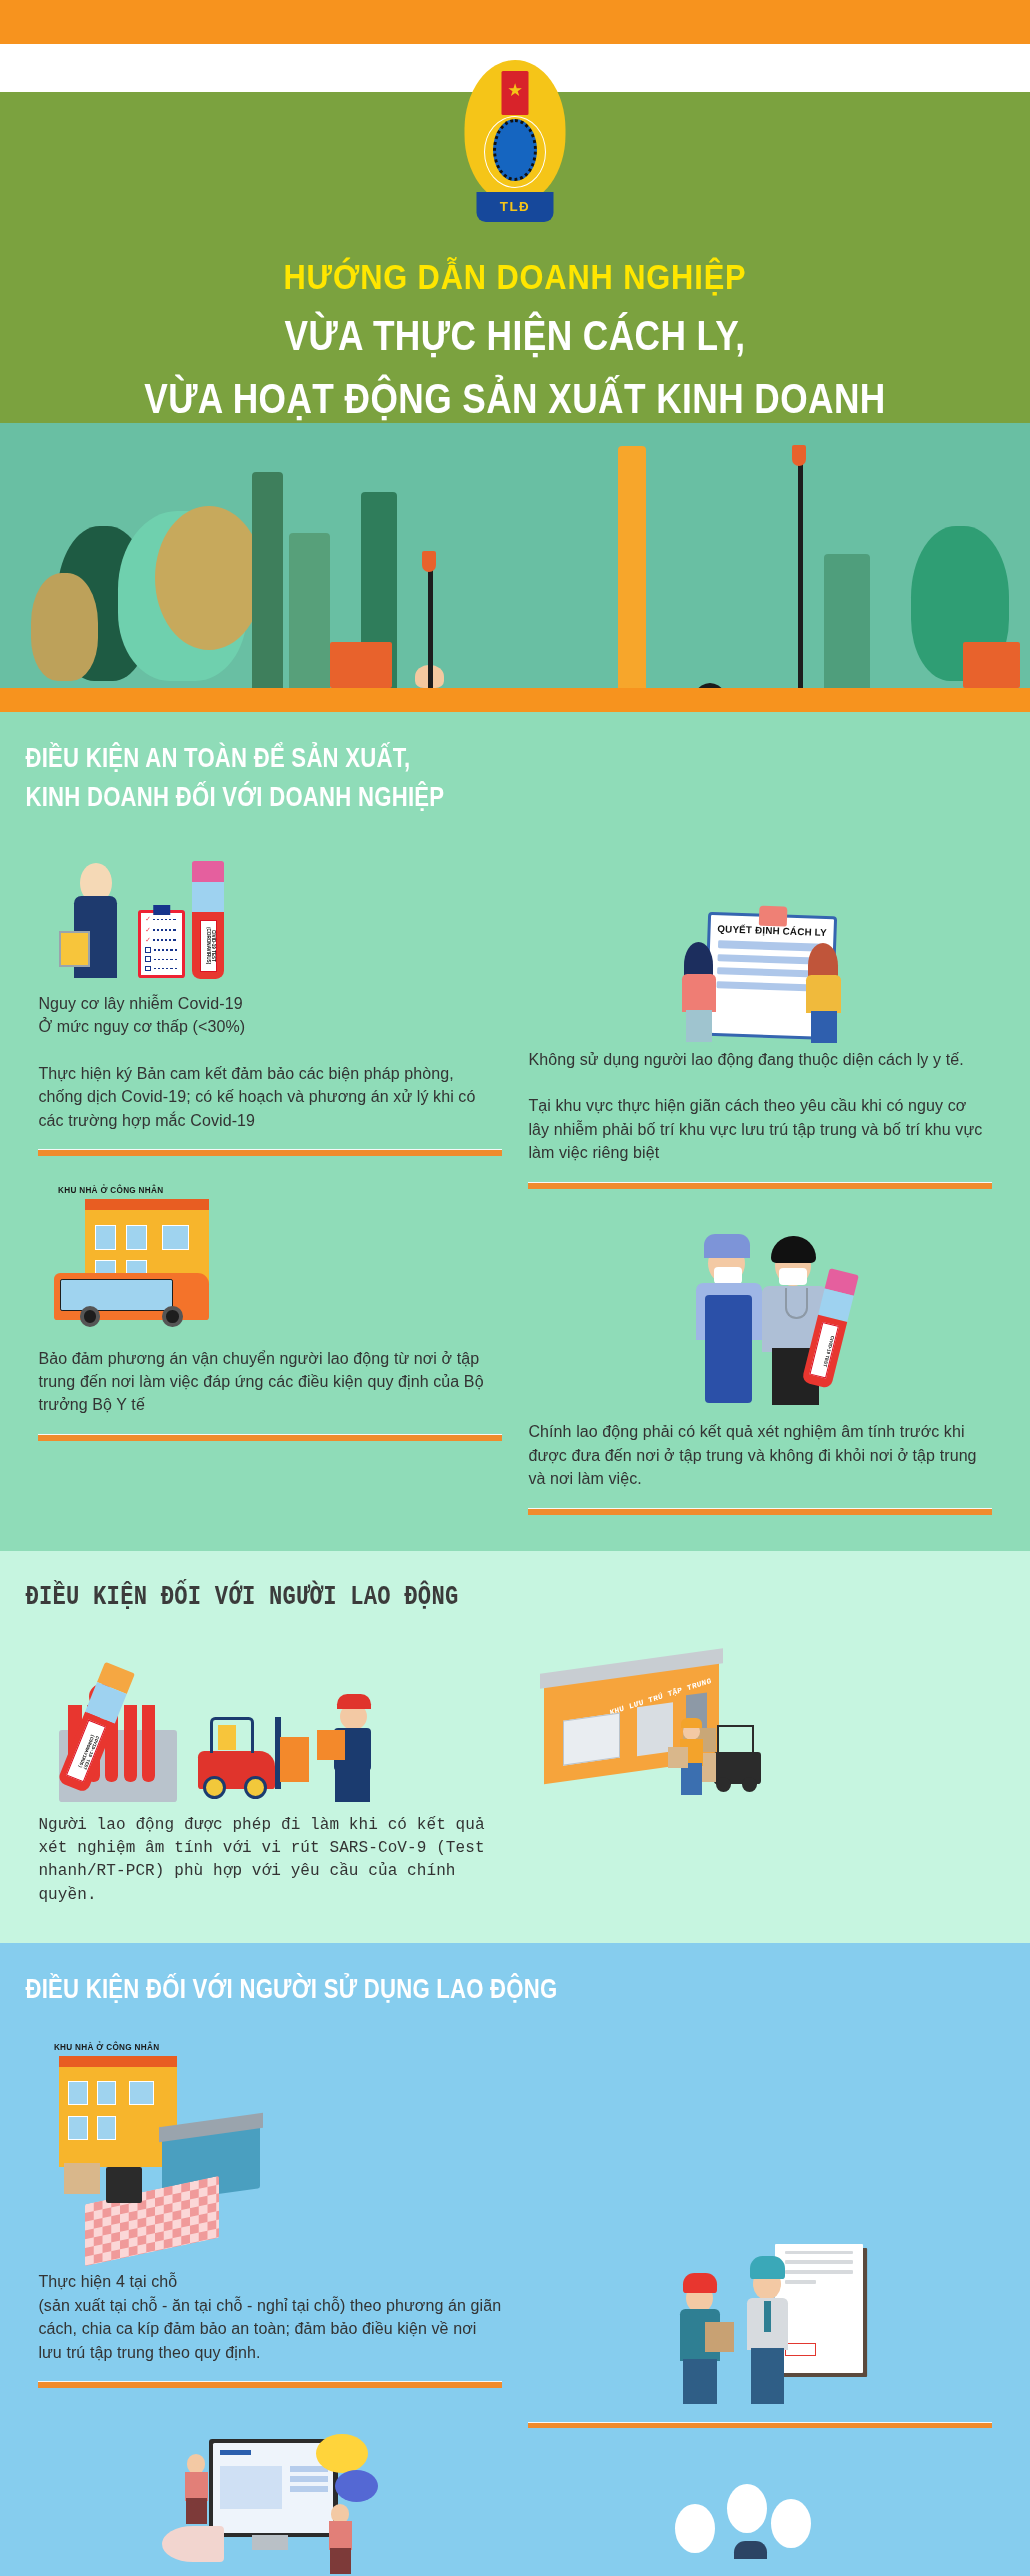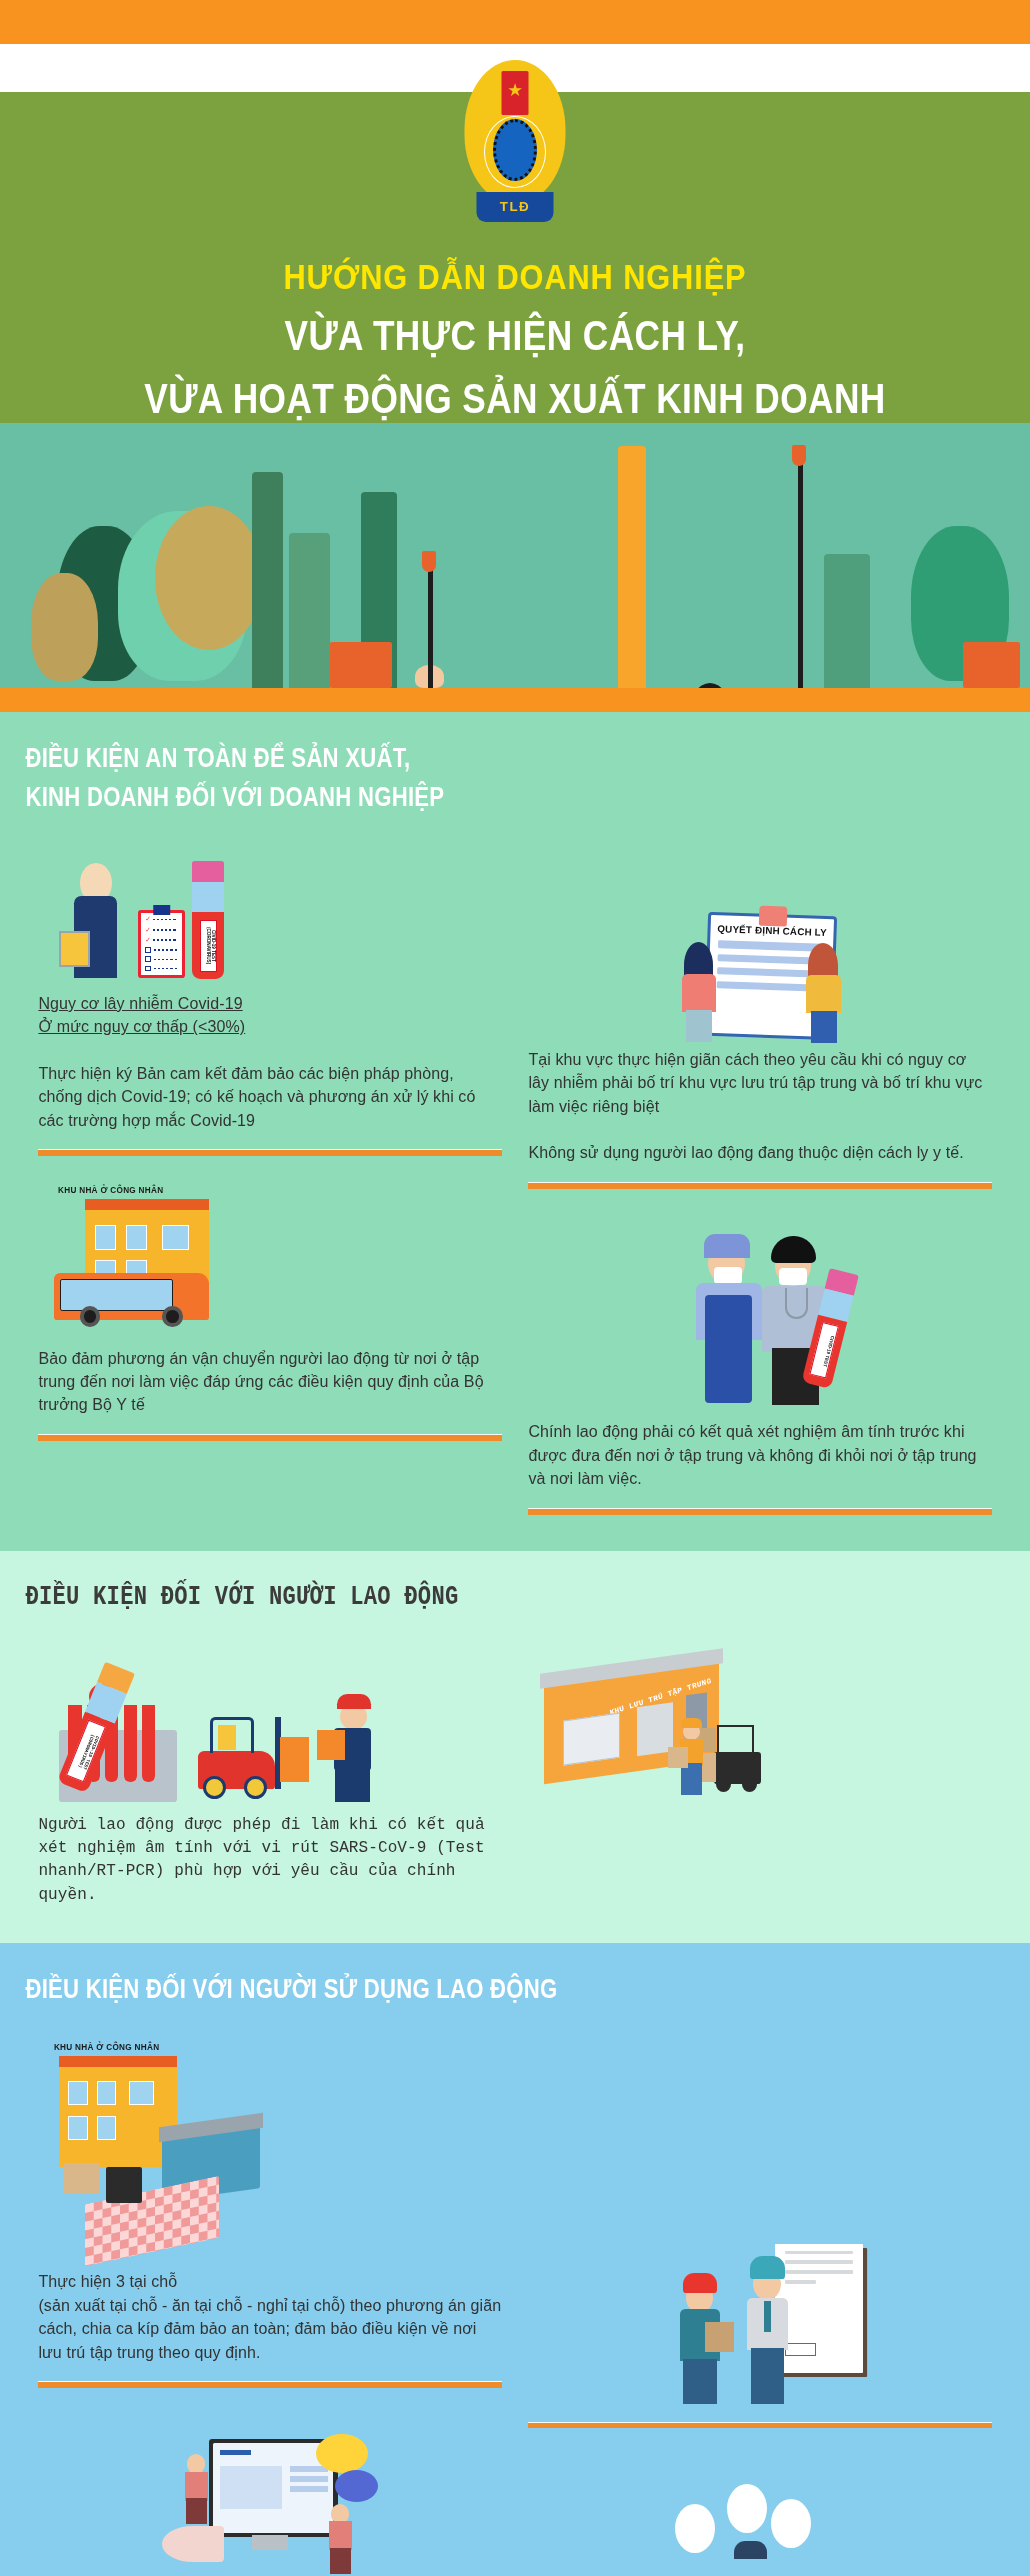--- a/index.html
+++ b/index.html
@@ -292,21 +292,21 @@
 
           <div class="vial" style="width:32px; height:120px;">
             <div class="vial-cap" style="height:21.6px;"></div>
             <div class="vial-body" style="height:30px;"></div>
             <div class="vial-blood" style="height:67px; position:relative;">
               <div class="vial-label" style="left:7.2px; top:7.2px; width:17.5px; height:52px;">CIVID-19 TEST (CORONAVIRUS)</div>
             </div>
           </div>
         </div>
 
-        <div class="para" style="white-space:pre-line;text-decoration:underline;">Nguy cơ lây nhiễm Covid-19
+        <div class="para" style="white-space:pre-line;">Nguy cơ lây nhiễm Covid-19
 Ở mức nguy cơ thấp (&lt;30%)</div>
 
         <div class="para">Thực hiện ký Bản cam kết đảm bảo các biện pháp phòng, chống dịch Covid-19; có kế hoạch và phương án xử lý khi có các trường hợp mắc Covid-19</div>
 
         <div class="rule"></div>
 
         <div class="illus" style="height:170px; padding-top:20.6px;">
           <div class="fac-label" style="margin-left:19.6px;">KHU NHÀ Ở CÔNG NHÂN</div>
           <div style="position:relative; margin-top:4.1px; margin-left:15.5px; width:216px; height:129px;">
             <div class="fac-body" style="position:absolute; left:31px; top:7.2px; width:124px; height:103px;"></div>
@@ -352,23 +352,23 @@
             </div>
             <div style="position:absolute; right:0; top:32px; width:40px; height:93px;">
               <div style="position:absolute; left:7.2px; top:0; width:23px; height:27px; border-radius:50%; background:#f3c9a4;"></div>
               <div style="position:absolute; left:3.1px; top:-3.1px; width:30px; height:45px; border-radius:50% 50% 30% 30%; background:#c0553a;"></div>
               <div style="position:absolute; left:1px; top:29px; width:35px; height:38px; background:#f0ba3c; border-radius:5.2px 5.2px 0 0;"></div>
               <div style="position:absolute; left:6.2px; top:65px; width:26px; height:32px; background:#2f5fae;"></div>
             </div>
           </div>
         </div>
 
+        <div class="para">Không sử dụng người lao động đang thuộc diện cách ly y tế.</div>
+
         <div class="para">Tại khu vực thực hiện giãn cách theo yêu cầu khi có nguy cơ lây nhiễm phải bố trí khu vực lưu trú tập trung và bố trí khu vực làm việc riêng biệt</div>
-
-        <div class="para">Không sử dụng người lao động đang thuộc diện cách ly y tế.</div>
 
         <div class="rule"></div>
 
         <div class="illus" style="height:211px; padding-top:20.6px; display:flex; justify-content:center; align-items:flex-end;">
           <div style="position:relative; width:170px; height:185px;">
 
             <div style="position:absolute; left:15.5px; bottom:0; width:77px; height:175px;">
               <div style="position:absolute; left:17.5px; top:9.3px; width:37px; height:41px; border-radius:50%; background:#f3c9a4;"></div>
               <div style="position:absolute; left:13.4px; top:0; width:46px; height:24px; border-radius:11.3px 11.3px 0 0; background:#7d94d8;"></div>
               <div style="position:absolute; left:23px; top:33px; width:28px; height:17.5px; background:#fff; border-radius:4.1px;"></div>
@@ -504,21 +504,21 @@
             </div>
 
             <div style="position:absolute; left:31px; bottom:0; width:134px; height:62px;
                         background: repeating-conic-gradient(#f09a9a 0% 25%, #fbd7d7 0% 50%) 0 0/17.5px 17.5px;
                         transform: skewY(-12deg); border-radius:2.1px;"></div>
             <div style="position:absolute; left:10.3px; bottom:58px; width:36px; height:31px; background:#d9b78b;"></div>
             <div style="position:absolute; left:52px; bottom:49px; width:36px; height:36px; background:#2b2b2b; border-radius:2.1px;"></div>
           </div>
         </div>
 
-        <div class="para" style="white-space:pre-line;">Thực hiện 3 tại chỗ
+        <div class="para" style="white-space:pre-line;">Thực hiện 4 tại chỗ
 (sản xuất tại chỗ - ăn tại chỗ - nghỉ tại chỗ) theo phương án giãn cách, chia ca kíp đảm bảo an toàn; đảm bảo điều kiện về nơi lưu trú tập trung theo quy định.</div>
 
         <div class="rule"></div>
 
         <div class="illus" style="height:196px; padding-top:20.6px; display:flex; justify-content:center; align-items:flex-end;">
           <div style="position:relative; width:237px; height:165px;">
             <div class="monitor" style="position:absolute; left:57px; top:10.3px; width:129px; height:98px;">
               <div class="mon-screen">
                 <div style="position:absolute; left:7.2px; top:7.2px; width:31px; height:5.2px; background:#2b5fad;"></div>
                 <div style="position:absolute; left:7.2px; top:23px; width:62px; height:43px; background:#cfe0f4;"></div>

